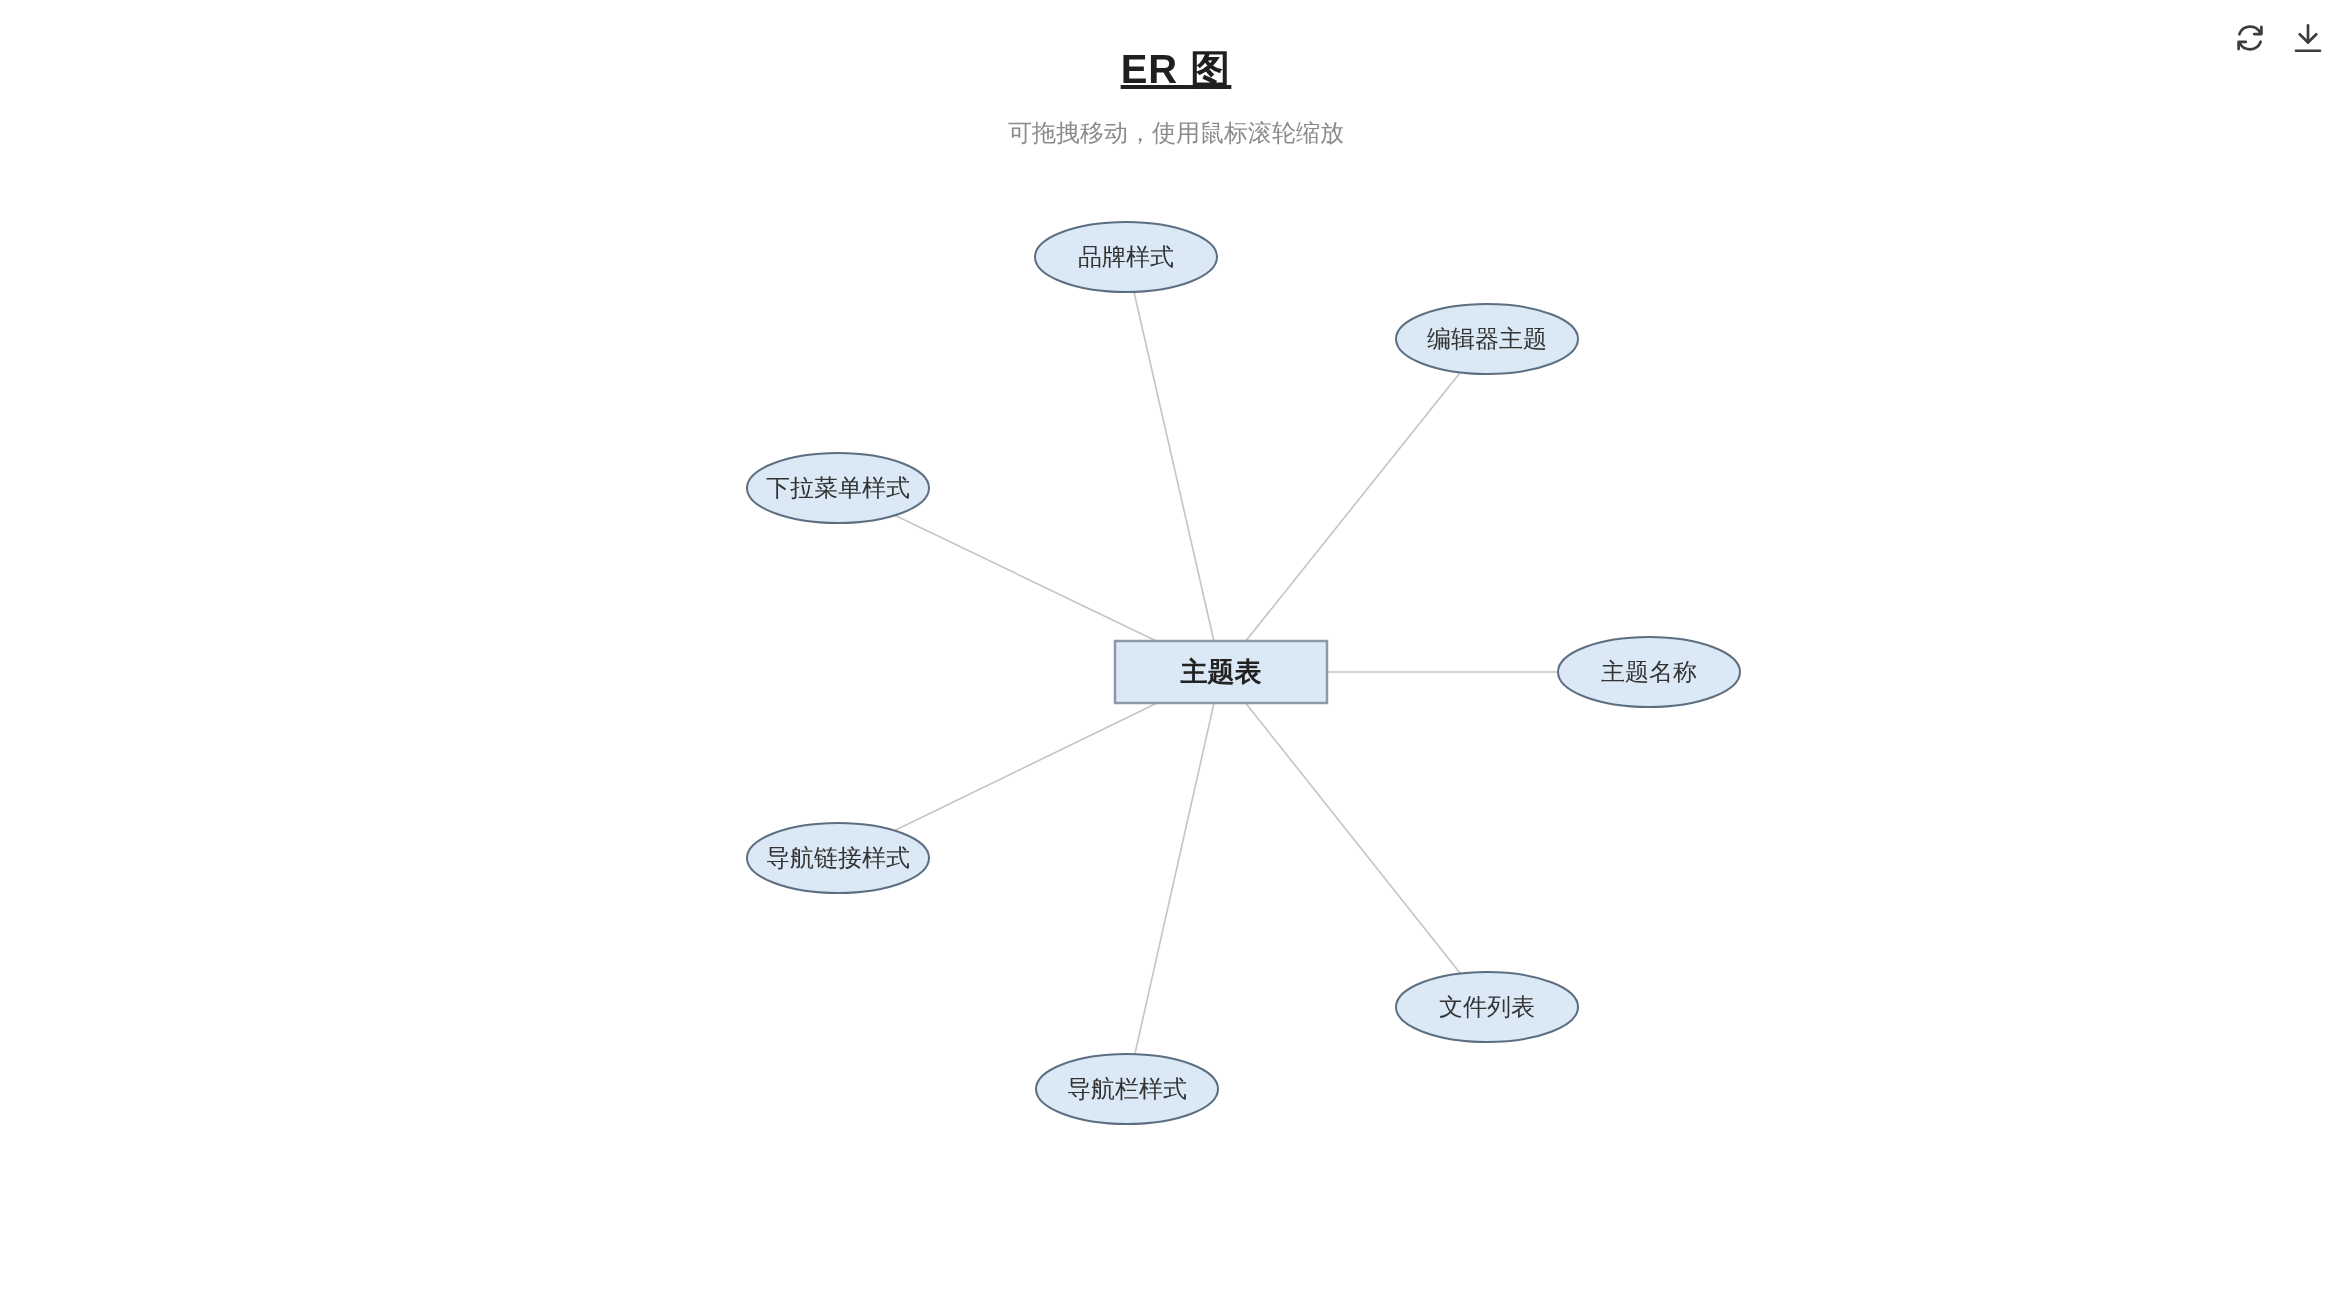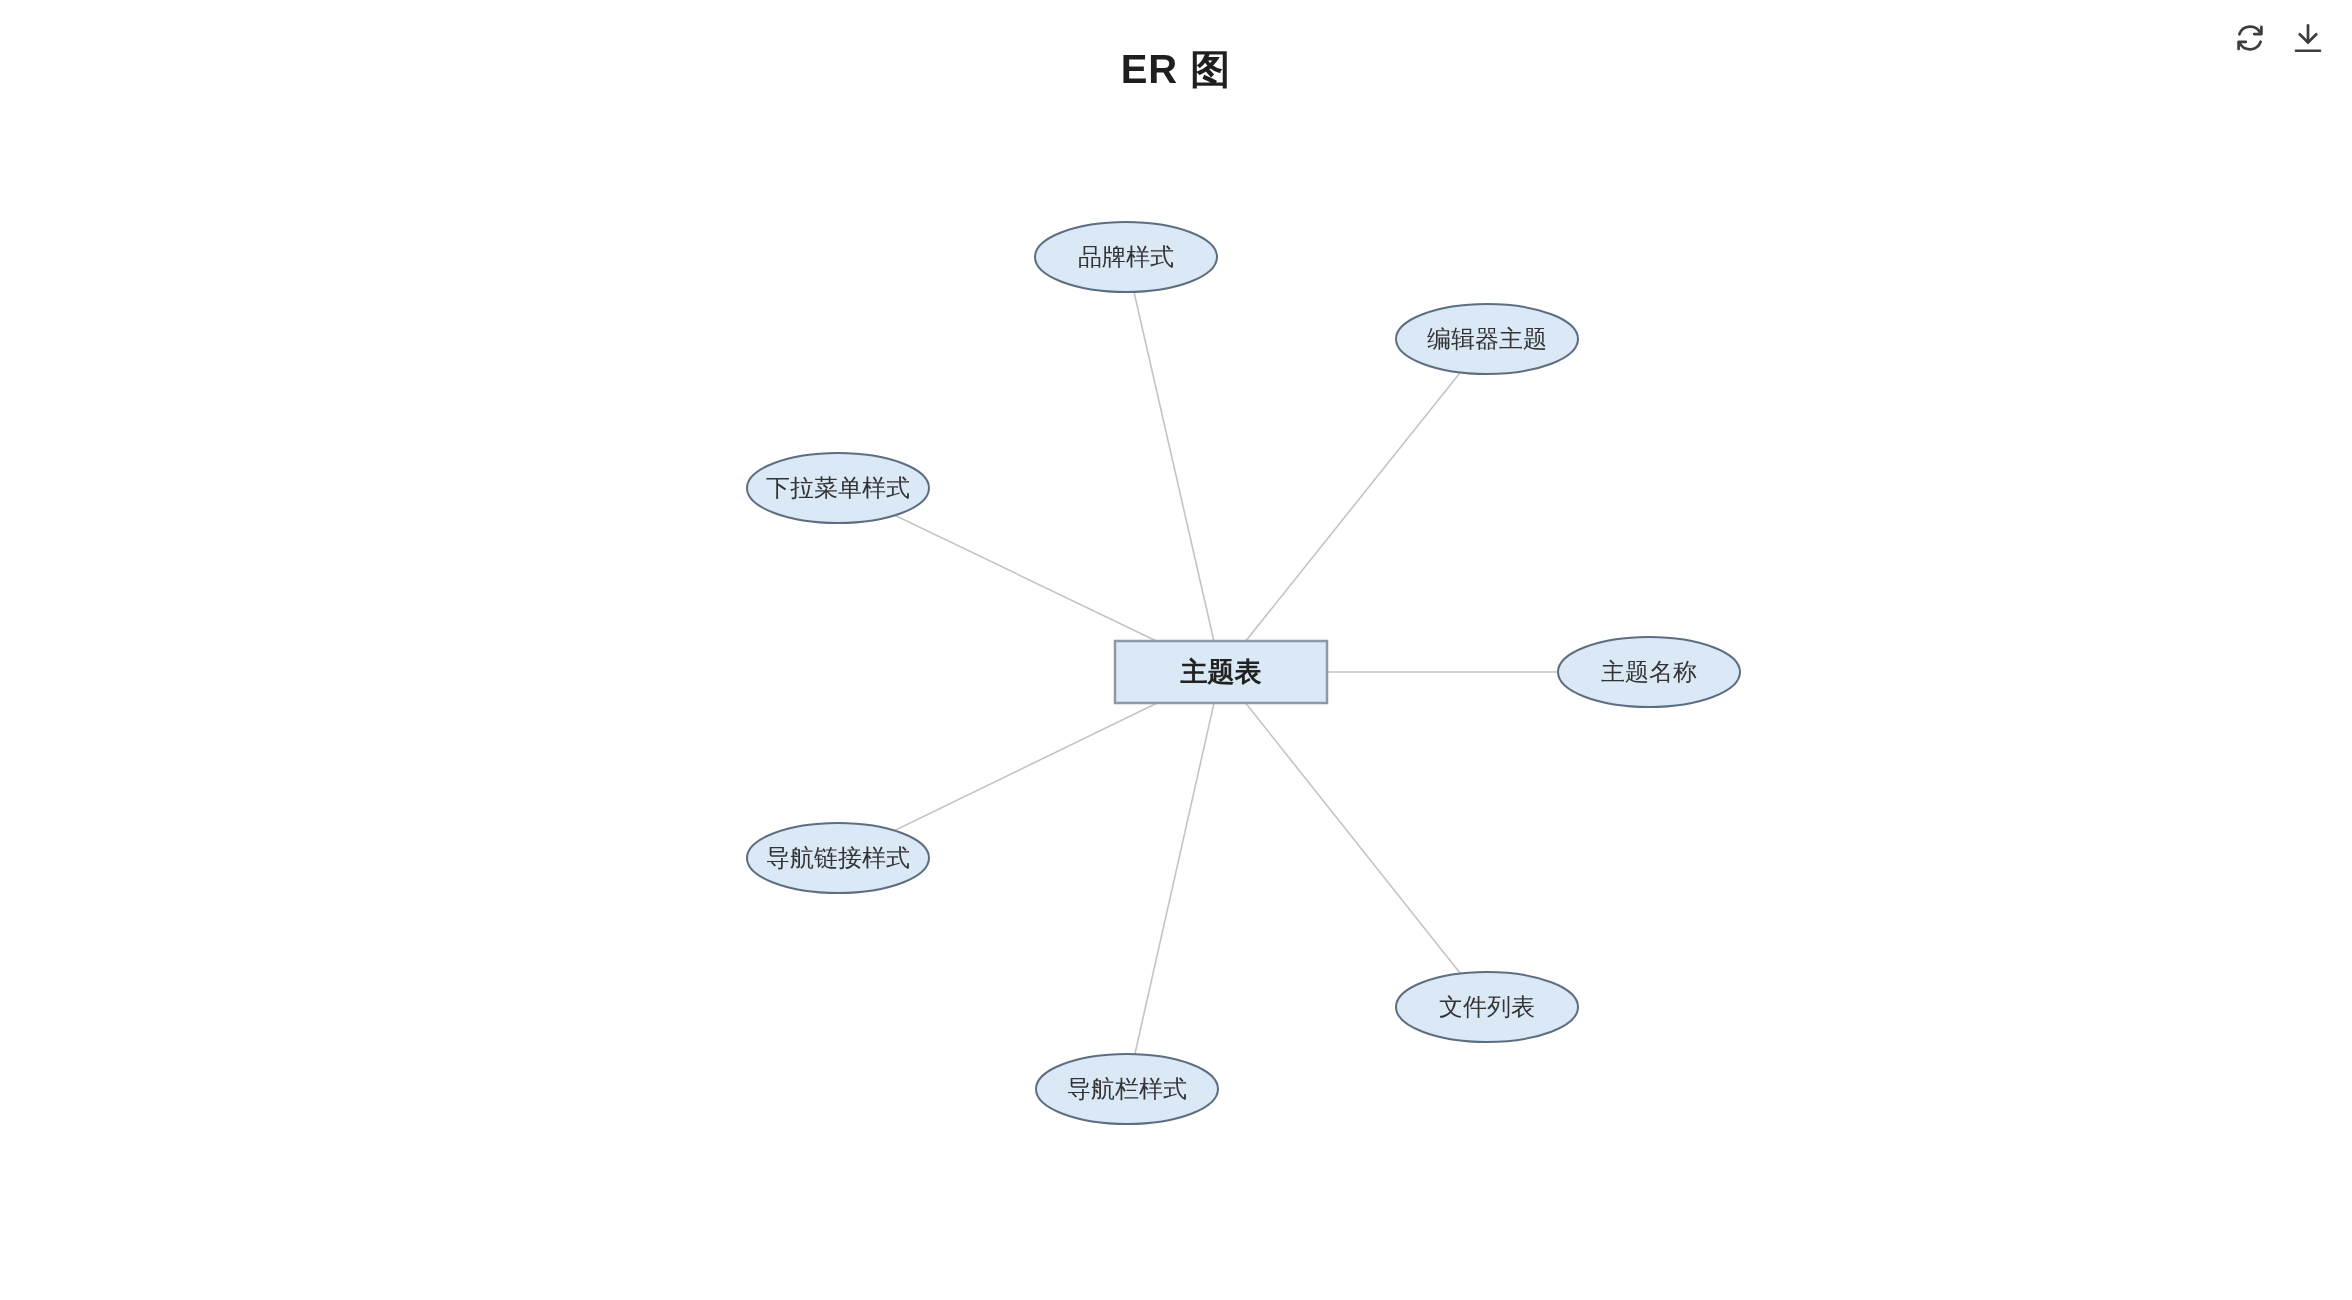--- a/index.html
+++ b/index.html
@@ -17,20 +17,21 @@
     left: 0;
     width: 2352px;
     text-align: center;
     pointer-events: none;
   }
   .title {
     font-size: 40px;
     font-weight: bold;
     color: #1f1f1f;
     letter-spacing: 1px;
+    text-decoration: underline;
   }
   .subtitle {
     margin-top: 20px;
     font-size: 24px;
     color: #8a8a8a;
   }
   .toolbar {
     position: absolute;
     top: 20px;
     right: 26px;
@@ -51,20 +52,21 @@
     top: 0;
     cursor: grab;
   }
   #diagram text { font-family: "Liberation Sans", "DejaVu Sans", sans-serif; }
 </style>
 </head>
 <body>
 
 <div class="header">
   <div class="title">ER 图</div>
+  <div class="subtitle">可拖拽移动，使用鼠标滚轮缩放</div>
 </div>
 
 <div class="toolbar">
   <div class="icon-btn">
     <svg viewBox="0 0 24 24" fill="none" stroke="currentColor" stroke-width="1.8" stroke-linecap="round" stroke-linejoin="round">
       <path d="M 4.9 9.5 A 7.6 7.6 0 0 1 19 9"></path>
       <path d="M 19.1 14.5 A 7.6 7.6 0 0 1 5 15"></path>
       <polyline points="19.6,4.6 19.6,9.4 14.8,9.4"></polyline>
       <polyline points="4.4,19.4 4.4,14.6 9.2,14.6"></polyline>
     </svg>

